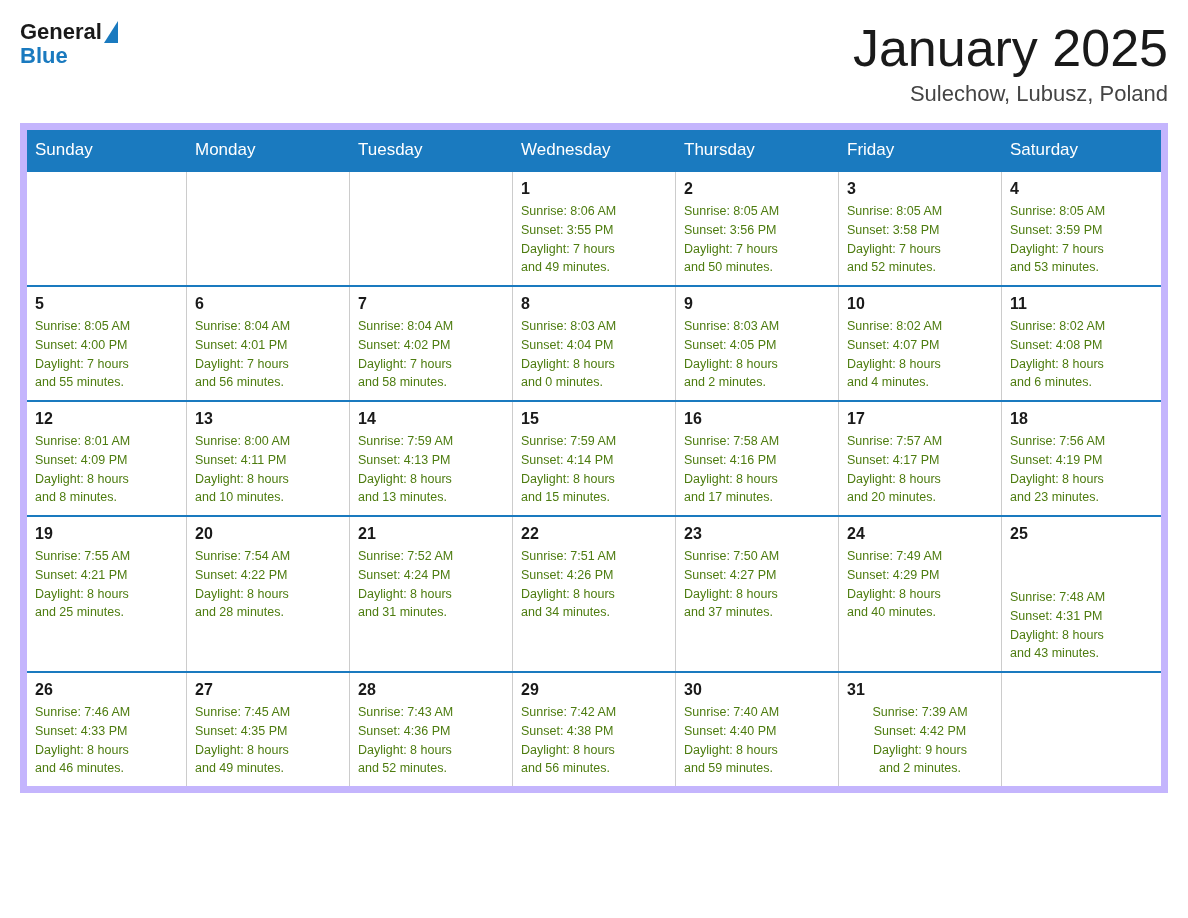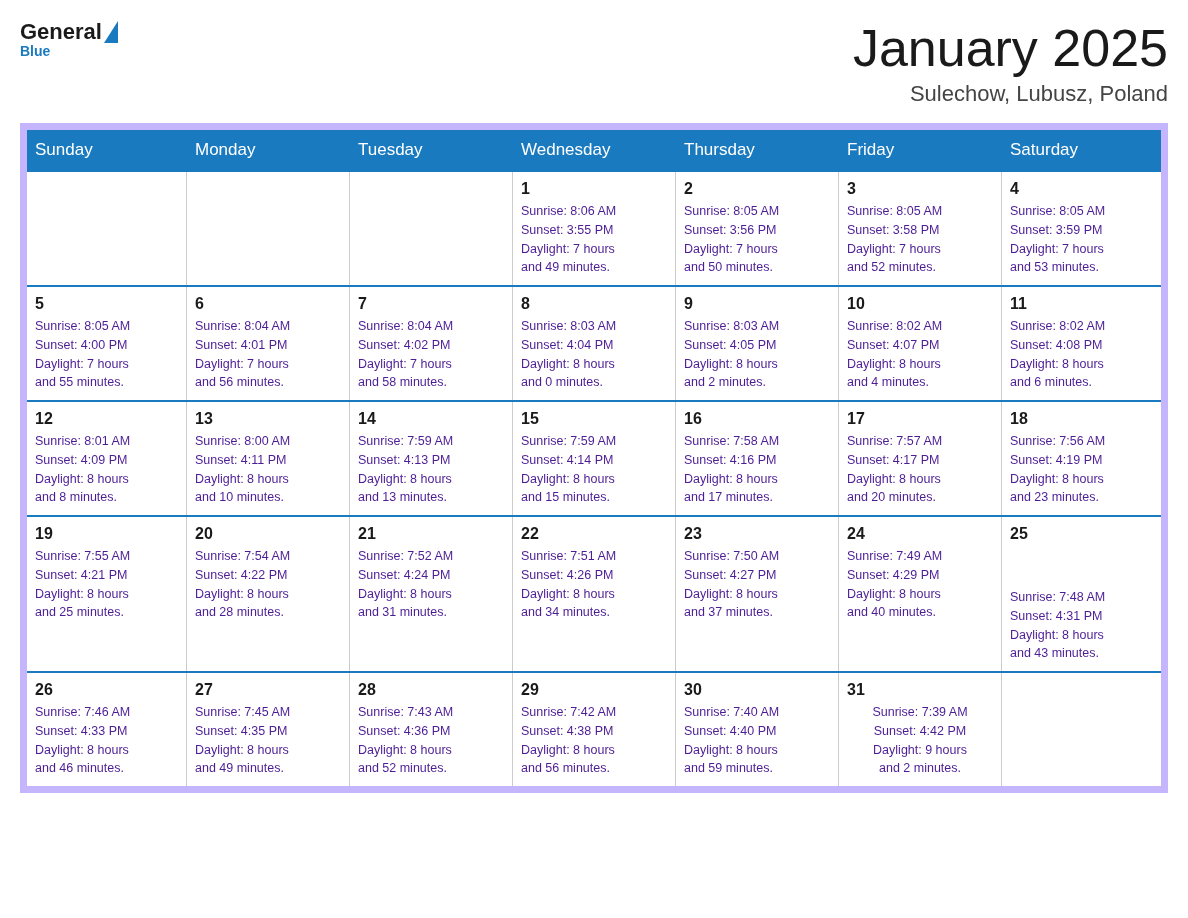--- a/index.html
+++ b/index.html
@@ -21,21 +21,21 @@
       display: flex;
       align-items: center;
       gap: 4px;
     }
     .logo-text-general {
       font-size: 22px;
       font-weight: bold;
       color: #1a1a1a;
     }
     .logo-text-blue {
-      font-size: 14px;
+      font-size: 22px;
       font-weight: bold;
       color: #1a7abf;
     }
     .logo-triangle {
       width: 0;
       height: 0;
       border-left: 14px solid transparent;
       border-right: 0px solid transparent;
       border-bottom: 22px solid #1a7abf;
       margin-left: 2px;
@@ -88,21 +88,21 @@
     }
     .day-num {
       font-size: 16px;
       font-weight: bold;
       color: #1a1a1a;
       display: block;
       margin-bottom: 4px;
     }
     .day-info {
       font-size: 12.5px;
-      color: #4c1d95;
+      color: #4d7c0f;
       line-height: 1.5;
     }
     .empty-cell {
       background: #fff;
     }
     tr.week-row td {
       border-top: 2px solid #1a7abf;
     }
   </style>
 </head>

